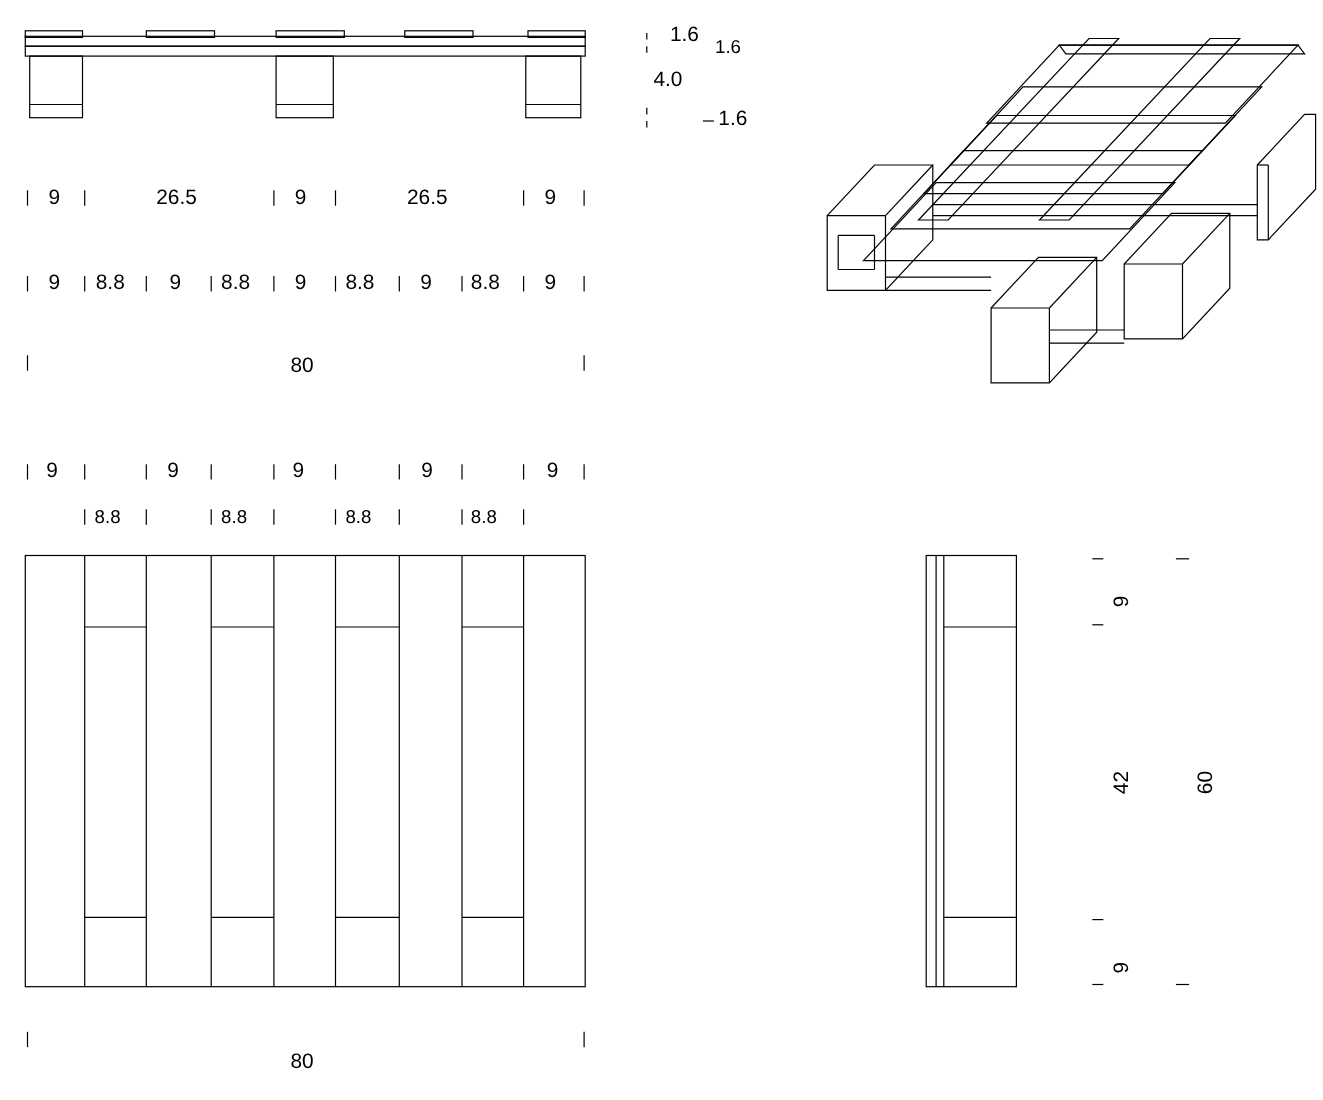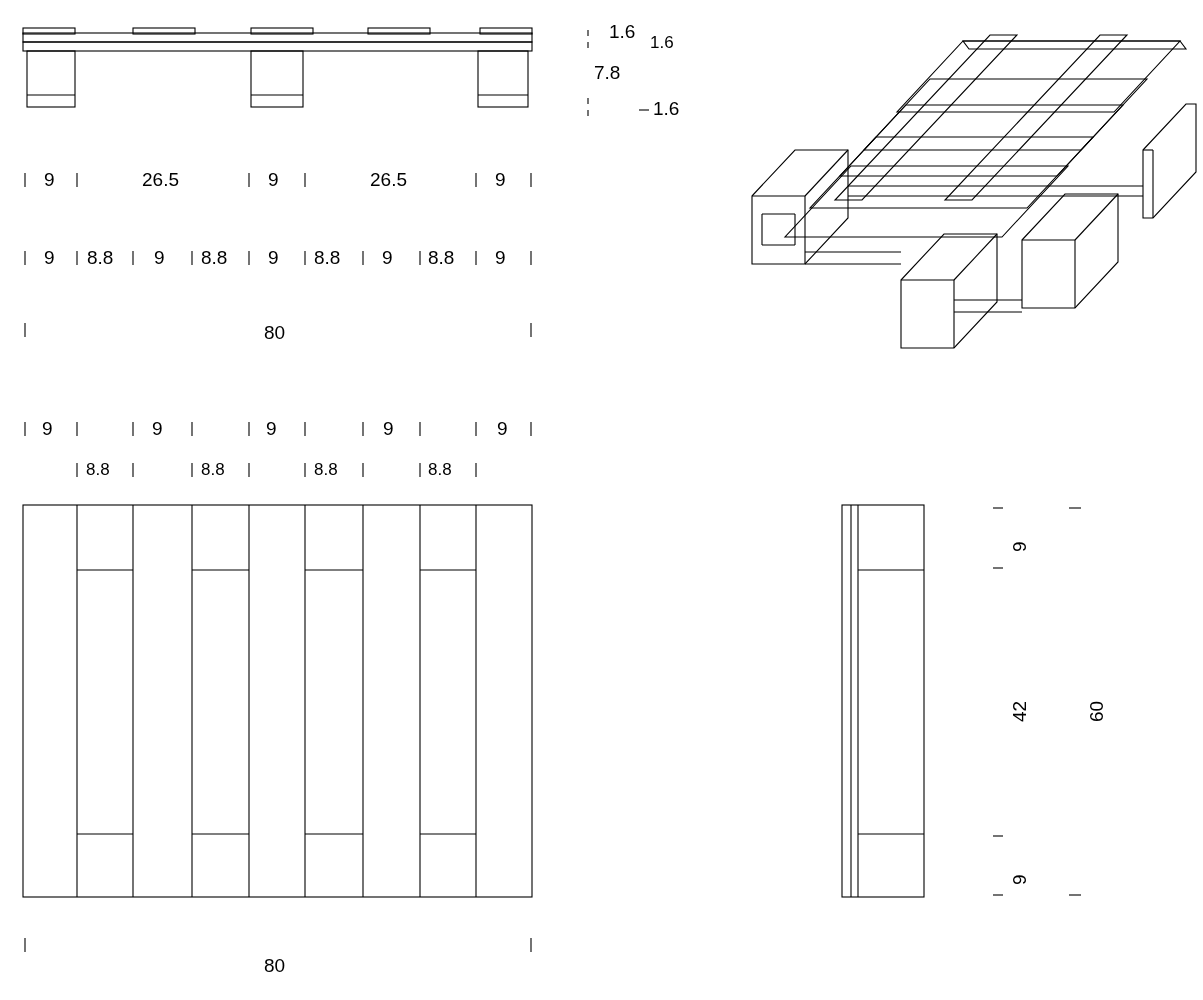--- a/index.html
+++ b/index.html
@@ -217,21 +217,21 @@
         <line x1="954" y1="300" x2="1022" y2="300"></line>
         <line x1="954" y1="312" x2="1022" y2="312"></line>
         <line x1="848" y1="186" x2="1143" y2="186"></line>
         <line x1="848" y1="196" x2="1143" y2="196"></line>
       </g>
     </g>
   </svg>
 
   <div class="dim-label" style="left:609px; top:22px;">1.6</div>
   <div class="dim-label small" style="left:650px; top:34px;">1.6</div>
-  <div class="dim-label" style="left:594px; top:63px;">7.8</div>
+  <div class="dim-label" style="left:594px; top:63px;">4.0</div>
   <div class="dim-label" style="left:653px; top:99px;">1.6</div>
 
   <div class="dim-label" style="left:44px; top:170px;">9</div>
   <div class="dim-label" style="left:142px; top:170px;">26.5</div>
   <div class="dim-label" style="left:268px; top:170px;">9</div>
   <div class="dim-label" style="left:370px; top:170px;">26.5</div>
   <div class="dim-label" style="left:495px; top:170px;">9</div>
 
   <div class="dim-label" style="left:44px; top:248px;">9</div>
   <div class="dim-label" style="left:87px; top:248px;">8.8</div>

